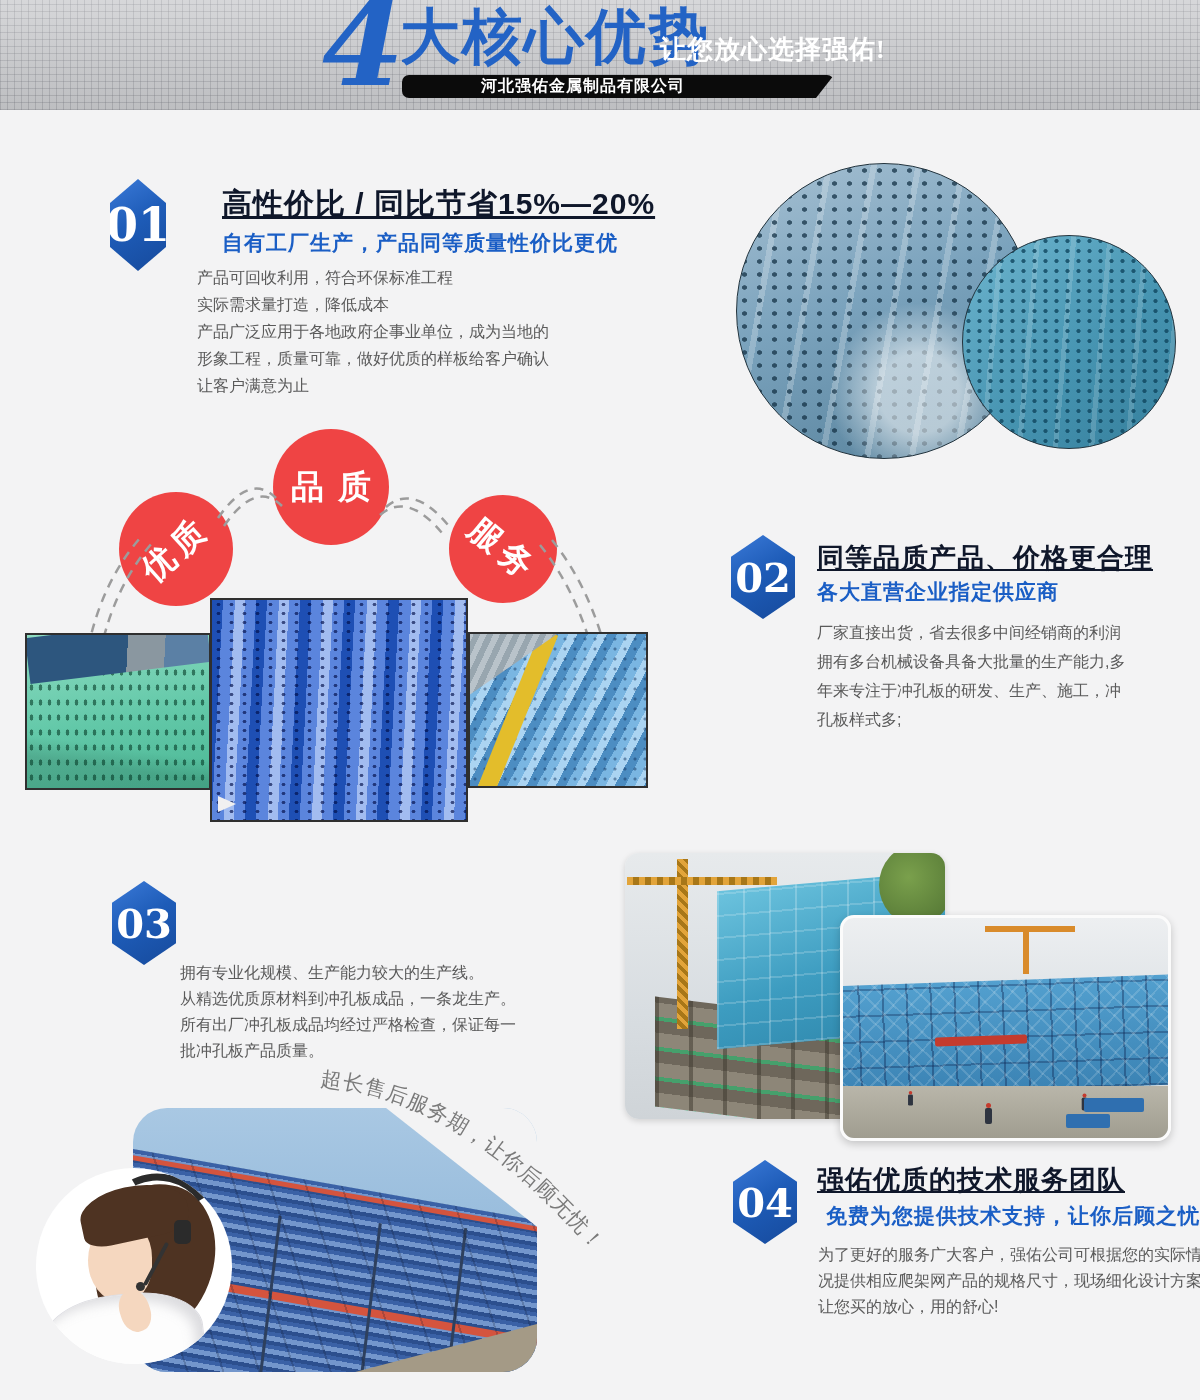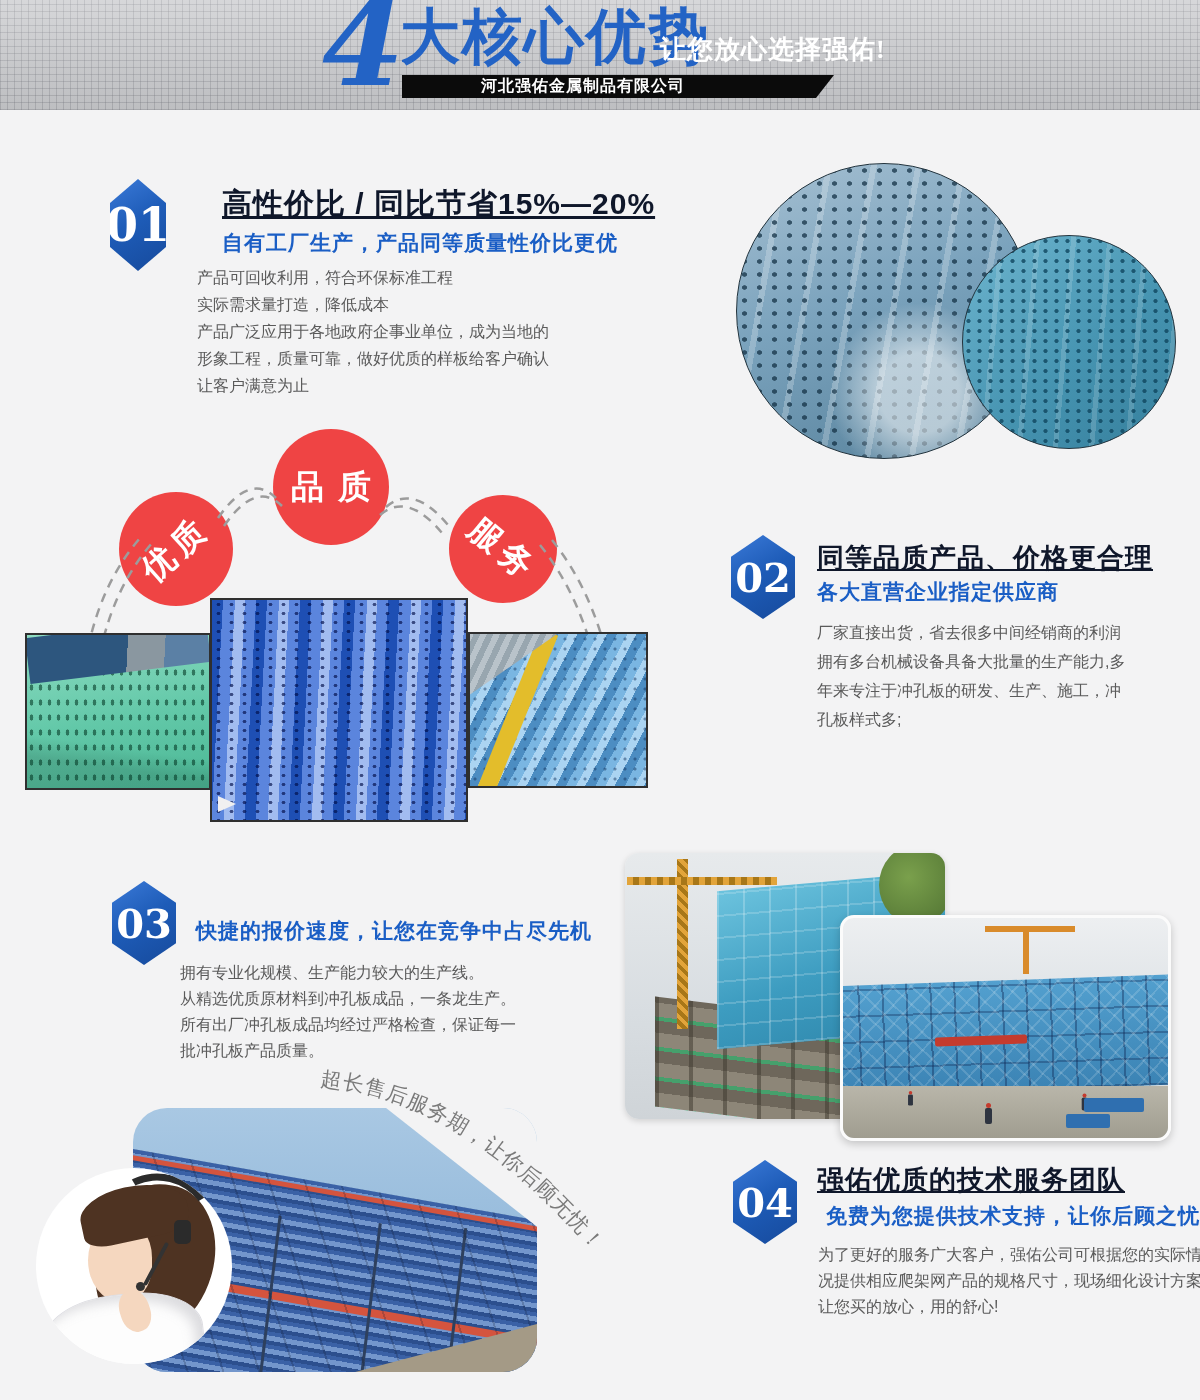--- a/index.html
+++ b/index.html
@@ -14,21 +14,21 @@
       repeating-linear-gradient(0deg,rgba(110,112,120,.28) 0 1px,transparent 1px 7px),
       repeating-linear-gradient(90deg,rgba(110,112,120,.28) 0 1px,transparent 1px 7px);}
   #big4{position:absolute;left:322px;top:-18px;font-family:"DejaVu Serif",serif;
     font-size:118px;font-style:italic;font-weight:700;color:#2363c5;line-height:1.05;}
   #htitle{position:absolute;left:400px;top:6px;font-family:"Liberation Serif",serif;
     font-size:60px;font-weight:700;color:#2363c5;letter-spacing:2px;line-height:1.05;}
   #hsub{position:absolute;left:660px;top:32px;font-family:"Liberation Serif",serif;
     font-size:26px;font-weight:700;color:#ffffff;letter-spacing:1px;}
   #ribbon{position:absolute;left:402px;top:75px;width:432px;height:23px;background:#0b0b0b;
     clip-path:polygon(0 0,100% 0,calc(100% - 18px) 100%,0 100%);
-    display:flex;align-items:center;justify-content:center;padding-right:70px;box-sizing:border-box;}
+    display:flex;align-items:center;justify-content:center;padding-right:70px;box-sizing:border-box;border-radius:7px;}
   #ribbon span{color:#fff;font-size:16px;font-weight:700;letter-spacing:1px;}
 
   
   .hex{position:absolute;display:flex;align-items:center;justify-content:center;
     color:#fff;font-family:"DejaVu Serif",serif;font-weight:700;
     clip-path:polygon(50% 0,100% 26%,100% 74%,50% 100%,0 74%,0 26%);
     background:linear-gradient(150deg,#3b7ad8 0%,#1e5cb8 45%,#164a9c 100%);}
   .adv-title{position:absolute;font-size:27px;font-weight:700;color:#0f172a;letter-spacing:1px;white-space:nowrap;text-decoration:underline;}
   .adv-sub{position:absolute;font-size:21px;font-weight:700;color:#1a5ec5;
     font-family:"Liberation Serif",serif;letter-spacing:1px;white-space:nowrap;}
@@ -262,21 +262,20 @@
   <div id="b2" class="adv-body">
     <p>厂家直接出货，省去很多中间经销商的利润</p>
     <p>拥有多台机械设备具备大批量的生产能力,多</p>
     <p>年来专注于冲孔板的研发、生产、施工，冲</p>
     <p>孔板样式多;</p>
   </div>
 
   <div id="hex3" class="hex">
     <span>03</span>
   </div>
-  <div id="s3" class="adv-sub">快捷的报价速度，让您在竞争中占尽先机</div>
   <div id="b3" class="adv-body">
     <p>拥有专业化规模、生产能力较大的生产线。</p>
     <p>从精选优质原材料到冲孔板成品，一条龙生产。</p>
     <p>所有出厂冲孔板成品均经过严格检查，保证每一</p>
     <p>批冲孔板产品质量。</p>
   </div>
 
   <div id="photo1" class="photo">
     <div class="p1-floors"></div>
     <div class="p1-mesh"></div>

